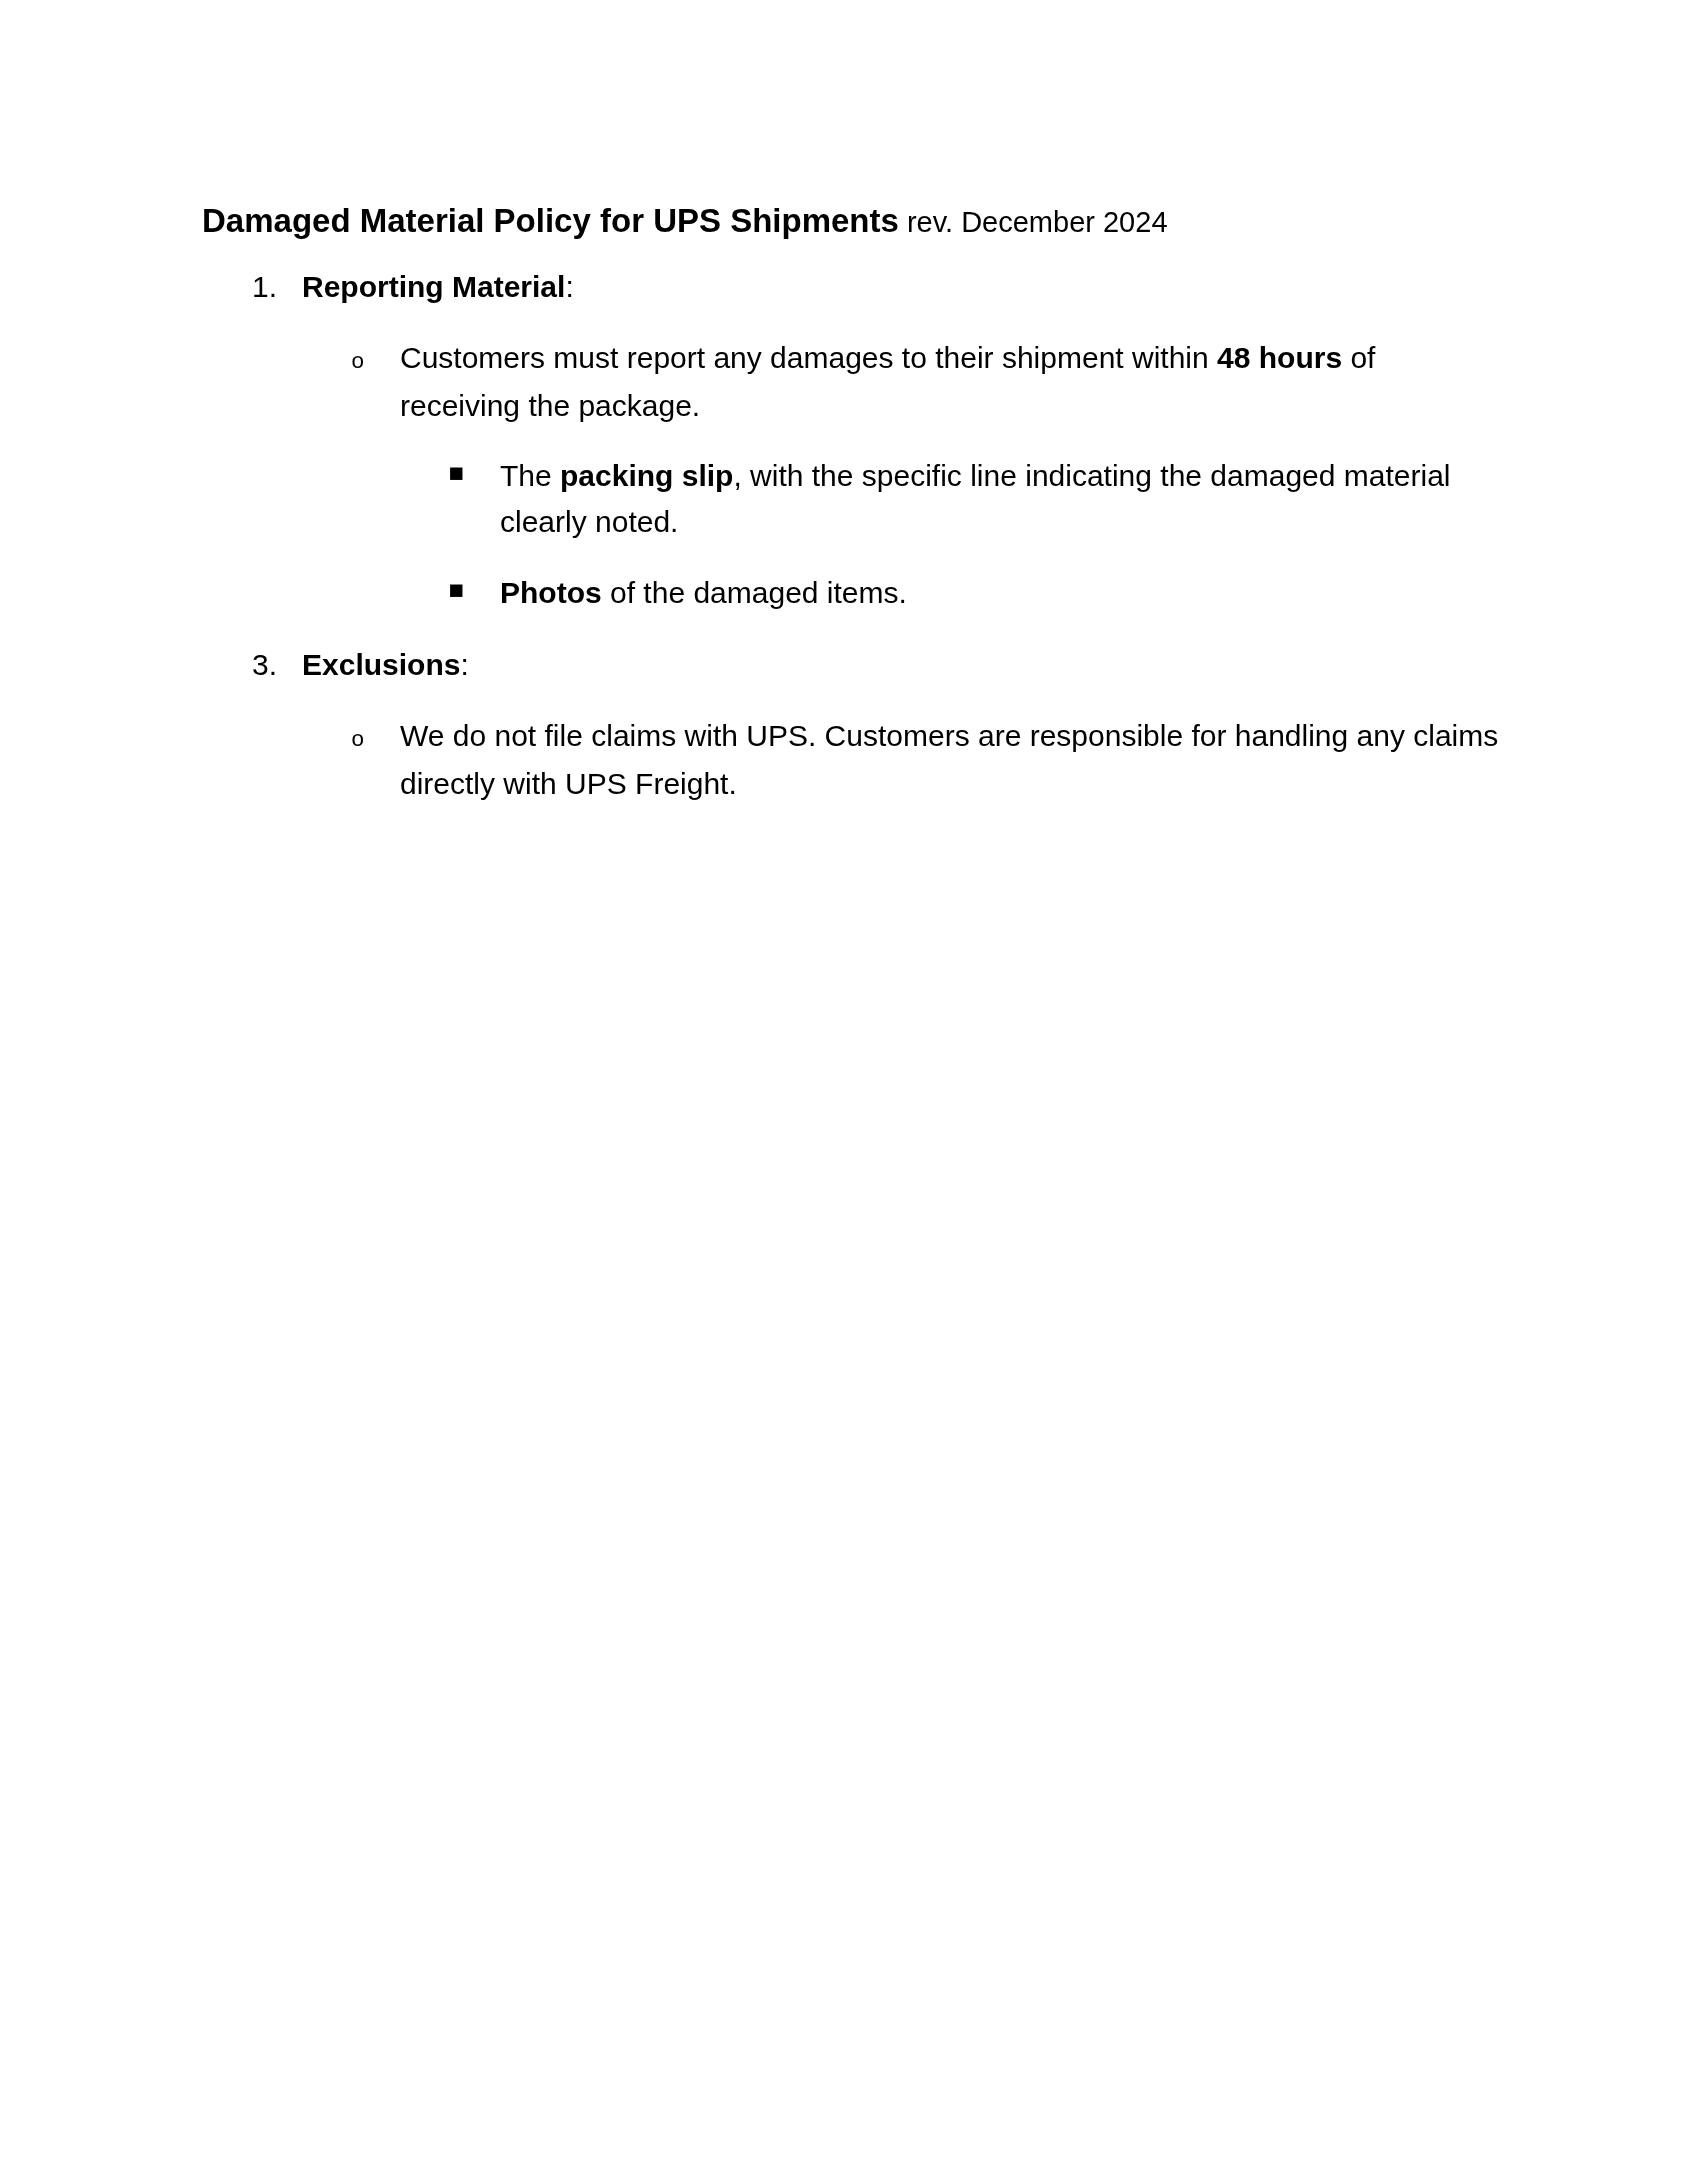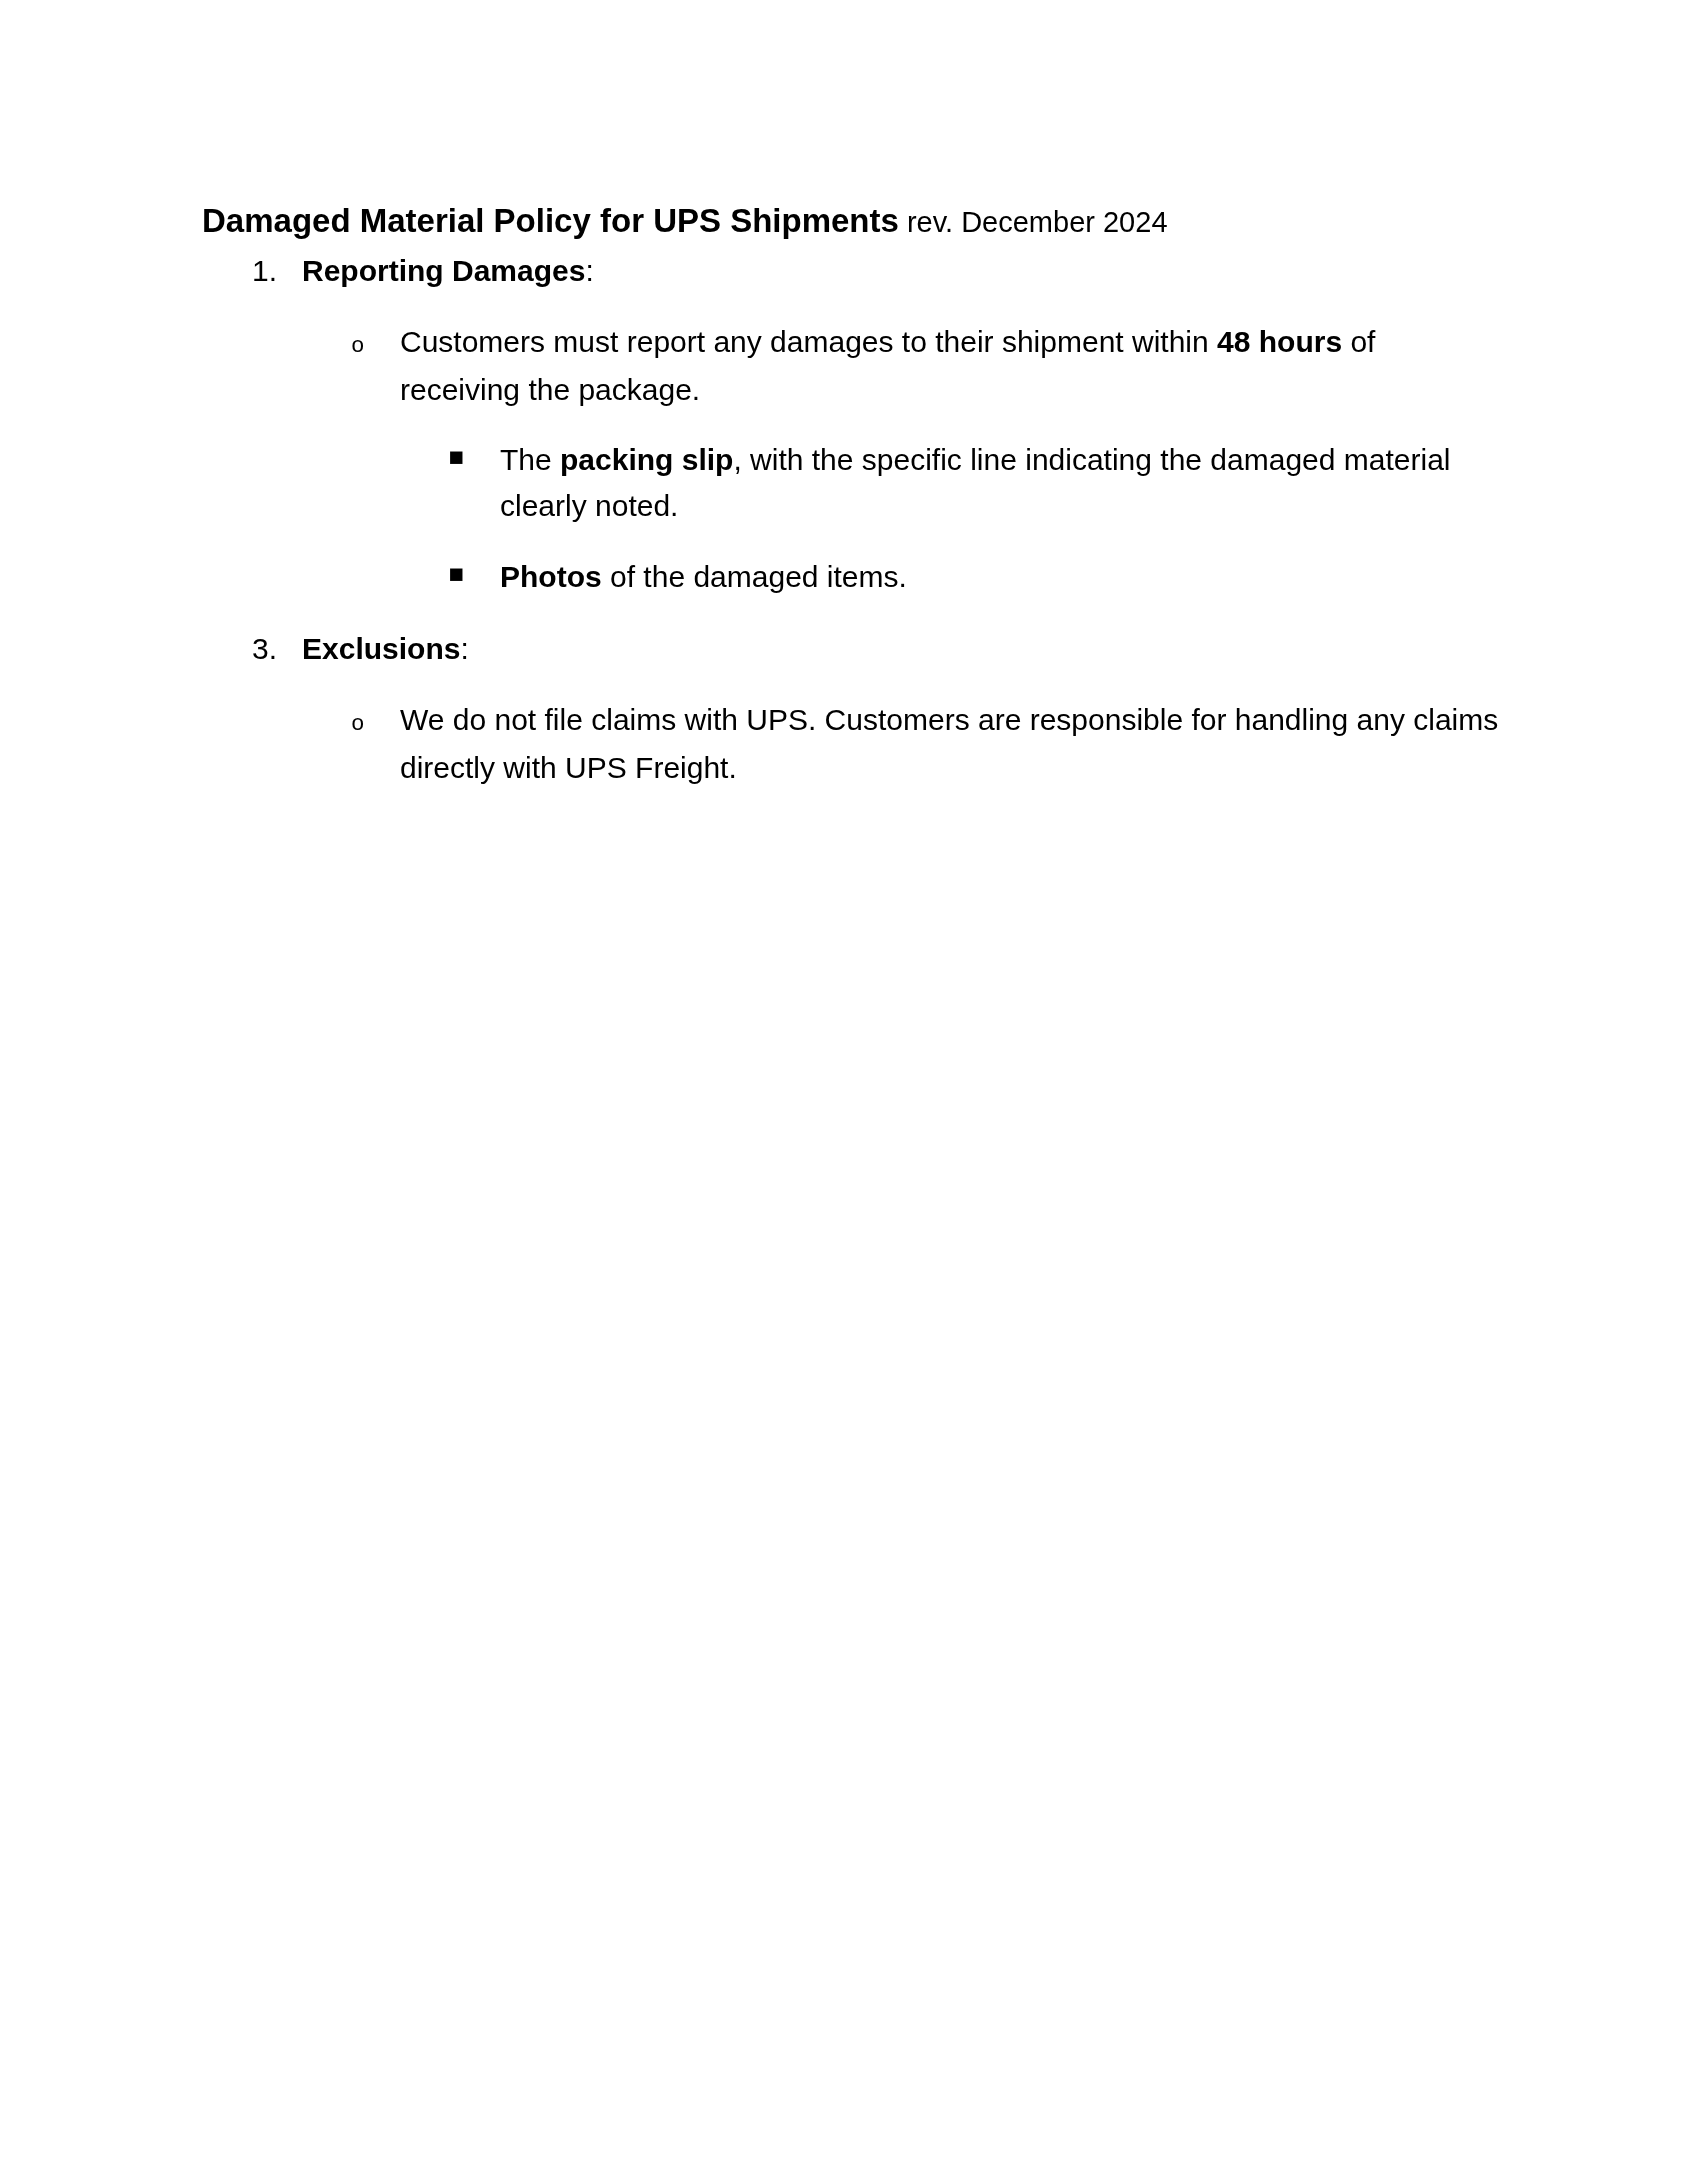--- a/index.html
+++ b/index.html
@@ -17,21 +17,21 @@
     overflow: hidden;
   }
   .para {
     margin: 0 0 26.5px 0;
     padding-right: 185px;
     position: relative;
   }
   .title {
     padding-left: 202px;
     line-height: 46px;
-    margin-bottom: 4px;
+    margin-bottom: 20px;
   }
   .title-main { font-weight: 700; font-size: 33px; }
   .title-suffix { font-weight: 400; font-size: 29px; }
   .h { padding-left: 302px; }
   .num {
     display: inline-block;
     width: 50px;
     margin-left: -50px;
     font-weight: 400;
   }
@@ -55,21 +55,21 @@
     top: -6px;
   }
 </style>
 </head>
 <body>
 
 <div class="page">
 
   <p class="para title"><span class="title-main">Damaged Material Policy for UPS Shipments</span><span class="title-suffix"> rev. December 2024</span></p>
 
-  <p class="para h"><span class="num">1.</span><span class="bold">Reporting Damages</span><span>:</span></p>
+  <p class="para h"><span class="num">1.</span><span class="bold">Reporting Material</span><span>:</span></p>
 
   <p class="para b2"><span class="m2">o</span><span>Customers must report any damages to their shipment within </span><span class="bold">48 hours</span><span> of receiving the package.</span></p>
 
 
   <p class="para b3"><span class="m3">▪</span><span>The </span><span class="bold">packing slip</span><span>, with the specific line indicating the damaged material clearly noted.</span></p>
 
   <p class="para b3"><span class="m3">▪</span><span class="bold">Photos</span><span> of the damaged items.</span></p>
 
 
 

